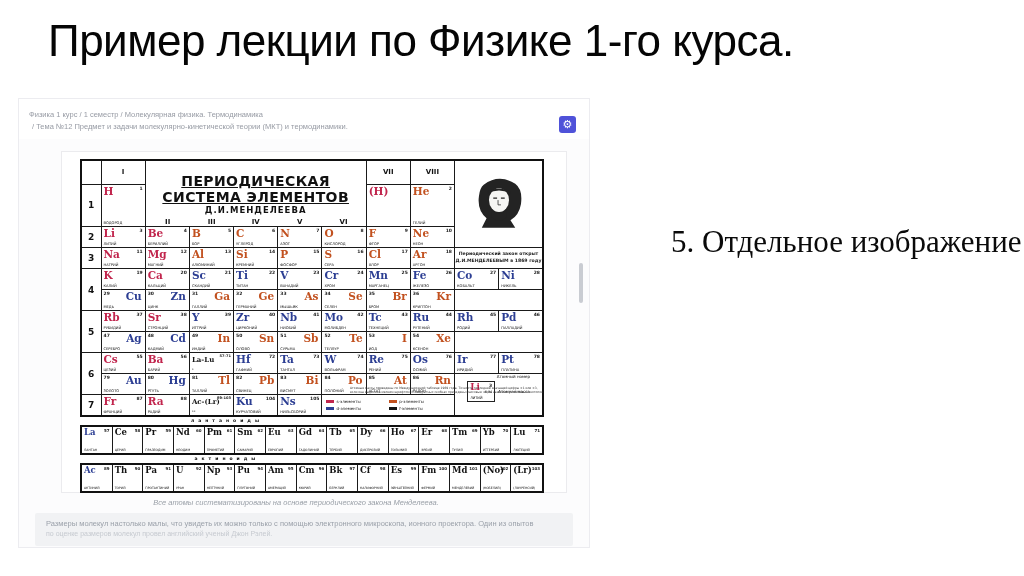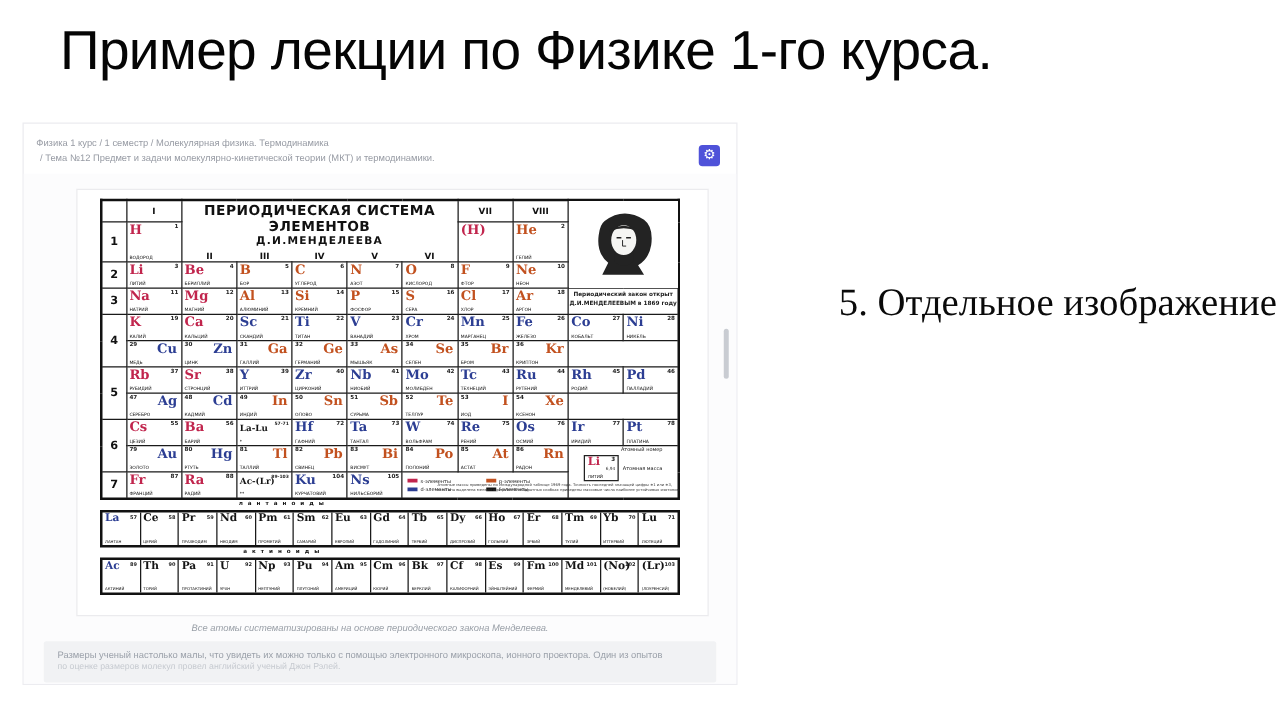--- a/index.html
+++ b/index.html
@@ -29,21 +29,21 @@
   .para .p2{font-size:7px;color:#c6cad0;line-height:1.5;}
   .sbar{position:absolute;right:6px;top:124px;width:4px;height:40px;background:#c9ccd2;border-radius:2px;}
 
   
   .pt-wrap{position:absolute;left:18px;top:7px;width:464px;font-family:"DejaVu Sans",sans-serif;}
   table.pt{border-collapse:collapse;table-layout:fixed;width:464px;border:2px solid #111;}
   table.pt td{border:1px solid #1a1a1a;padding:0;position:relative;overflow:hidden;box-sizing:border-box;}
   td.gh{font-weight:bold;font-size:7px;text-align:center;vertical-align:middle;color:#111;}
   td.pd{font-weight:bold;font-size:9px;text-align:center;vertical-align:middle;color:#111;}
   td.tt{vertical-align:top;}
-  .tt .t1{font-weight:bold;font-size:11px;text-align:center;letter-spacing:.4px;padding-top:1px;color:#111;}
+  .tt .t1{font-weight:bold;font-size:14px;text-align:center;letter-spacing:.4px;padding-top:12px;color:#111;text-decoration:underline;}
   .tt .t2{font-weight:bold;font-size:8.5px;text-align:center;letter-spacing:1px;color:#111;}
   .tt .gm{display:flex;margin-top:3px;}
   .tt .gm span{flex:1;text-align:center;font-weight:bold;font-size:7px;color:#111;}
   td.por{vertical-align:middle;text-align:center;background:#fff;}
   .ec{position:absolute;inset:0;}
   .ec .sym{position:absolute;top:0px;left:2px;font-family:"DejaVu Serif",serif;font-weight:bold;font-size:10.5px;}
   .ec .num{position:absolute;top:1px;right:2px;font-weight:bold;font-size:4.5px;color:#222;}
   .ec .nm{position:absolute;bottom:1px;left:2px;right:1px;font-size:3.6px;color:#101010;white-space:nowrap;}
   .ec.sub .sym{left:auto;right:3px;}
   .ec.sub .num{right:auto;left:2px;}
@@ -947,20 +947,20 @@
                 <span class="sym" style="color:#141414">(Lr)</span>
                 <span class="nm">(ЛОУРЕНСИЙ)</span>
               </div>
             </div>
           </div>
           <div class="footnote">Атомные массы приведены по Международной таблице 1969 года. Точность последней значащей цифры ±1 или ±3, если она выделена мелким шрифтом. В квадратных скобках приведены массовые числа наиболее устойчивых изотопов.</div>
         </div>
     </div>
     <div class="caption">Все атомы систематизированы на основе периодического закона Менделеева.</div>
     <div class="para">
-      <div class="p1">Размеры ученый настолько малы, что увидеть их можно только с помощью электронного микроскопа, ионного проектора. Один из опытов</div>
+      <div class="p1">Размеры молекул настолько малы, что увидеть их можно только с помощью электронного микроскопа, ионного проектора. Один из опытов</div>
       <div class="p2">по оценке размеров молекул провел английский ученый Джон Рэлей.</div>
     </div>
     <div class="sbar"></div>
   </div>
 </div>
 
 <div class="side-note">5. Отдельное изображение</div>
 
 </body></html>

